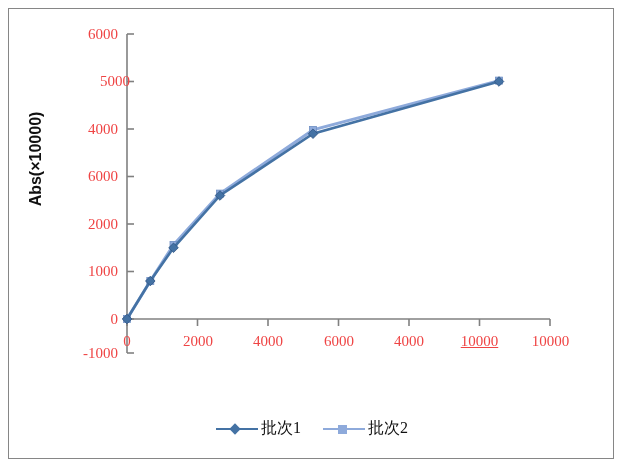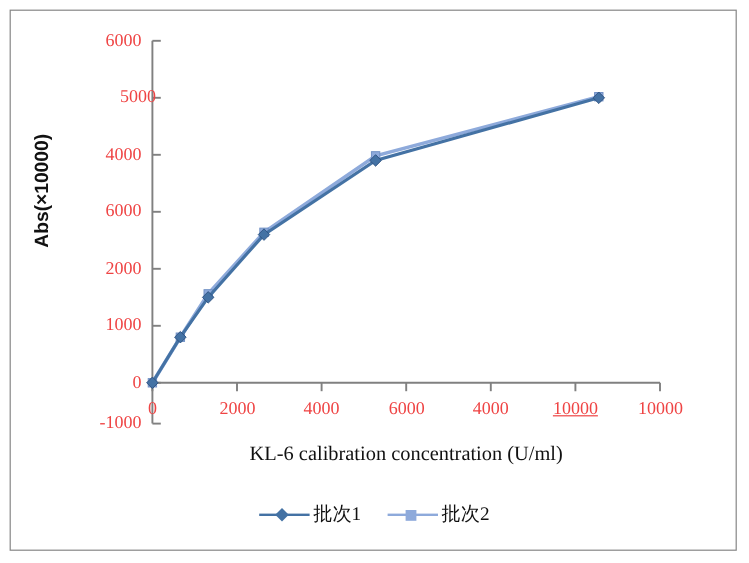--- a/index.html
+++ b/index.html
@@ -190,21 +190,20 @@
 
   <div class="tick-label xtick" style="left:112px; top:334px; width:30px;">0</div>
   <div class="tick-label xtick" style="left:172px; top:334px; width:52px;">2000</div>
   <div class="tick-label xtick" style="left:242px; top:334px; width:52px;">4000</div>
   <div class="tick-label xtick" style="left:313px; top:334px; width:52px;">6000</div>
   <div class="tick-label xtick" style="left:383px; top:334px; width:52px;">4000</div>
   <div class="tick-label xtick" style="left:448px; top:334px; width:63px;text-decoration:underline;">10000</div>
   <div class="tick-label xtick" style="left:519px; top:334px; width:63px;">10000</div>
 
   <div id="y-axis-title">Abs(×10000)</div>
-  <div id="x-axis-title">KL-6 calibration concentration (U/ml)</div>
 
   <div id="legend">
     <div class="legend-entry">
       <span class="legend-key">
         <span class="legend-line" style="background:#4472a4;"></span>
         <span class="legend-marker-diamond" style="background:#4472a4;"></span>
       </span>
       <span class="legend-label">批次1</span>
     </div>
     <div class="legend-entry">

